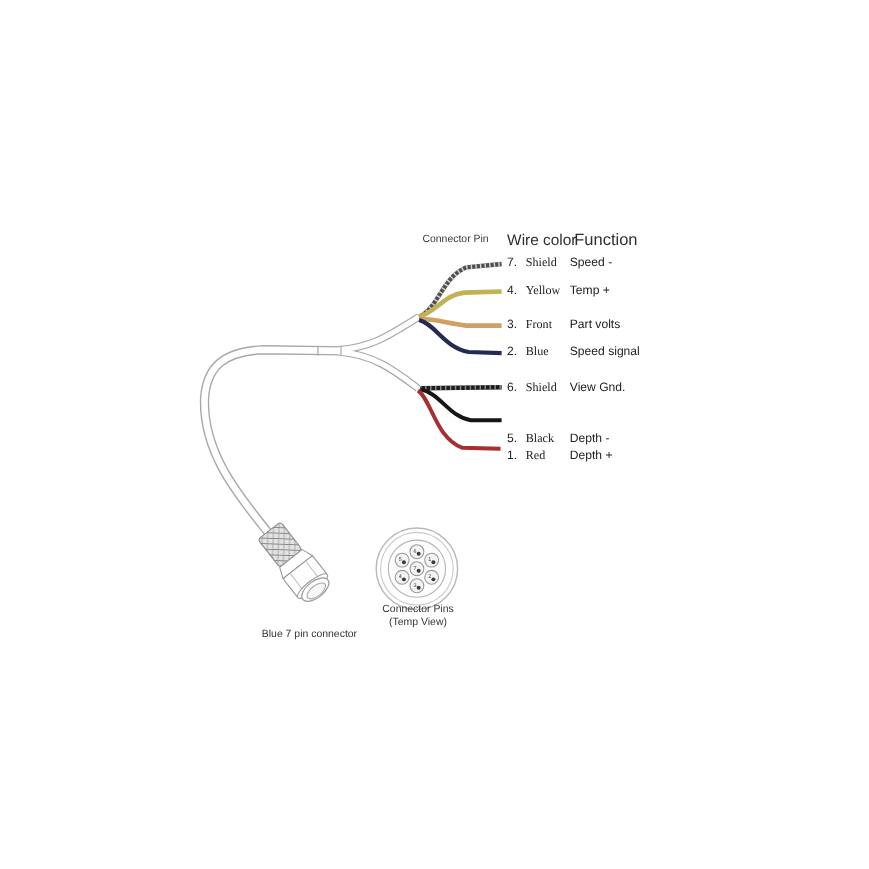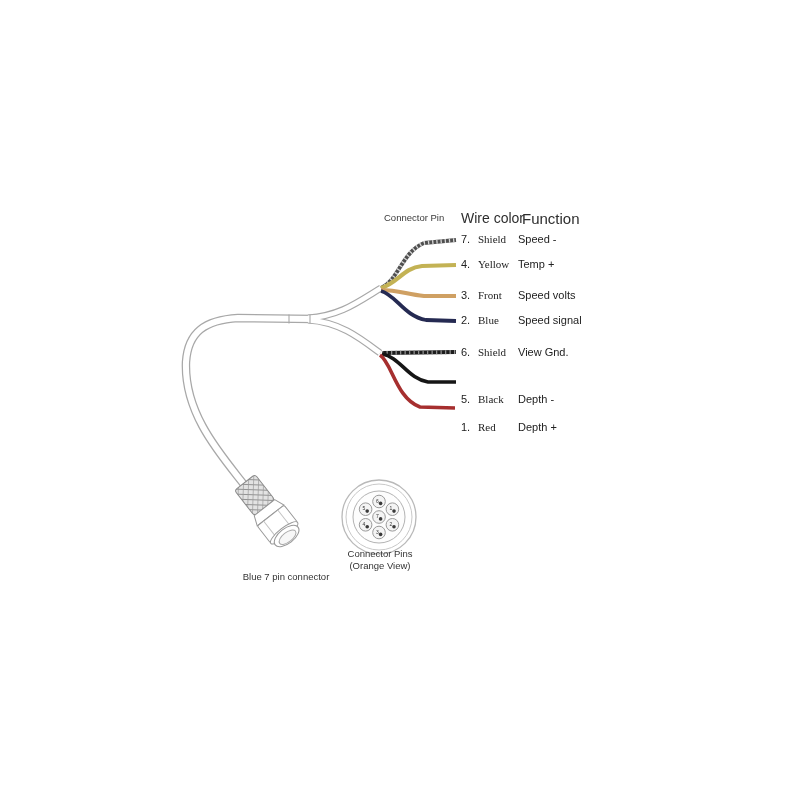--- a/index.html
+++ b/index.html
@@ -10,22 +10,22 @@
   .stage svg{position:absolute;left:0;top:0;}
   .txt{position:absolute;white-space:nowrap;}
   .part-no{left:178px;top:242px;font-size:18px;font-weight:500;letter-spacing:.3px;color:#2e2e2e;}
   .hdr-pin{left:384px;top:212px;font-size:9.5px;color:#3a3a3a;}
   .hdr-wire{left:461px;top:210px;font-size:14px;color:#2e2e2e;}
   .hdr-func{left:522px;top:210px;font-size:15px;color:#2e2e2e;}
   .wrow{position:absolute;left:461px;font-size:11px;color:#222;white-space:nowrap;}
   .wrow .pin{display:inline-block;width:17px;}
   .wrow .wirecol{display:inline-block;width:40px;font-family:Liberation Serif, serif;}
   .r7{top:233px}.r4{top:258px}.r3{top:289px}.r2{top:314px}
-  .r6{top:346px}.r5{top:393px}.r1{top:421px}
-  .conn-label{left:238px;top:571px;width:96px;text-align:center;font-size:9.5px;color:#333;}
+  .r6{top:346px}.r5{top:393px}.r1{top:408px}
+  .conn-label{left:238px;top:571px;width:96px;text-align:left;font-size:9.5px;color:#333;}
   .pins-label{left:339px;top:548px;width:82px;text-align:center;font-size:9.5px;line-height:12px;color:#333;}
   .pinnum{font-family:"Liberation Sans",sans-serif;font-size:5px;fill:#333;}
 </style>
 </head>
 <body>
 
 <div class="stage">
 
   <svg width="790" height="790" viewBox="0 0 790 790">
     <defs>
@@ -121,34 +121,34 @@
   <div class="txt hdr-wire">Wire color</div>
   <div class="txt hdr-func">Function</div>
 
   <div class="wrow r7">
     <span class="pin">7.</span><span class="wirecol">Shield</span><span>Speed -</span>
   </div>
   <div class="wrow r4">
     <span class="pin">4.</span><span class="wirecol">Yellow</span><span>Temp +</span>
   </div>
   <div class="wrow r3">
-    <span class="pin">3.</span><span class="wirecol">Front</span><span>Speed volts</span>
+    <span class="pin">3.</span><span class="wirecol">Front</span><span>Part volts</span>
   </div>
   <div class="wrow r2">
     <span class="pin">2.</span><span class="wirecol">Blue</span><span>Speed signal</span>
   </div>
   <div class="wrow r6">
     <span class="pin">6.</span><span class="wirecol">Shield</span><span>View Gnd.</span>
   </div>
   <div class="wrow r5">
     <span class="pin">5.</span><span class="wirecol">Black</span><span>Depth -</span>
   </div>
   <div class="wrow r1">
     <span class="pin">1.</span><span class="wirecol">Red</span><span>Depth +</span>
   </div>
 
   <div class="txt conn-label">Blue 7 pin connector</div>
   <div class="txt pins-label">
     <div>Connector Pins</div>
-    <div>(Orange View)</div>
+    <div>(Temp View)</div>
   </div>
 
 </div>
 
 </body></html>

